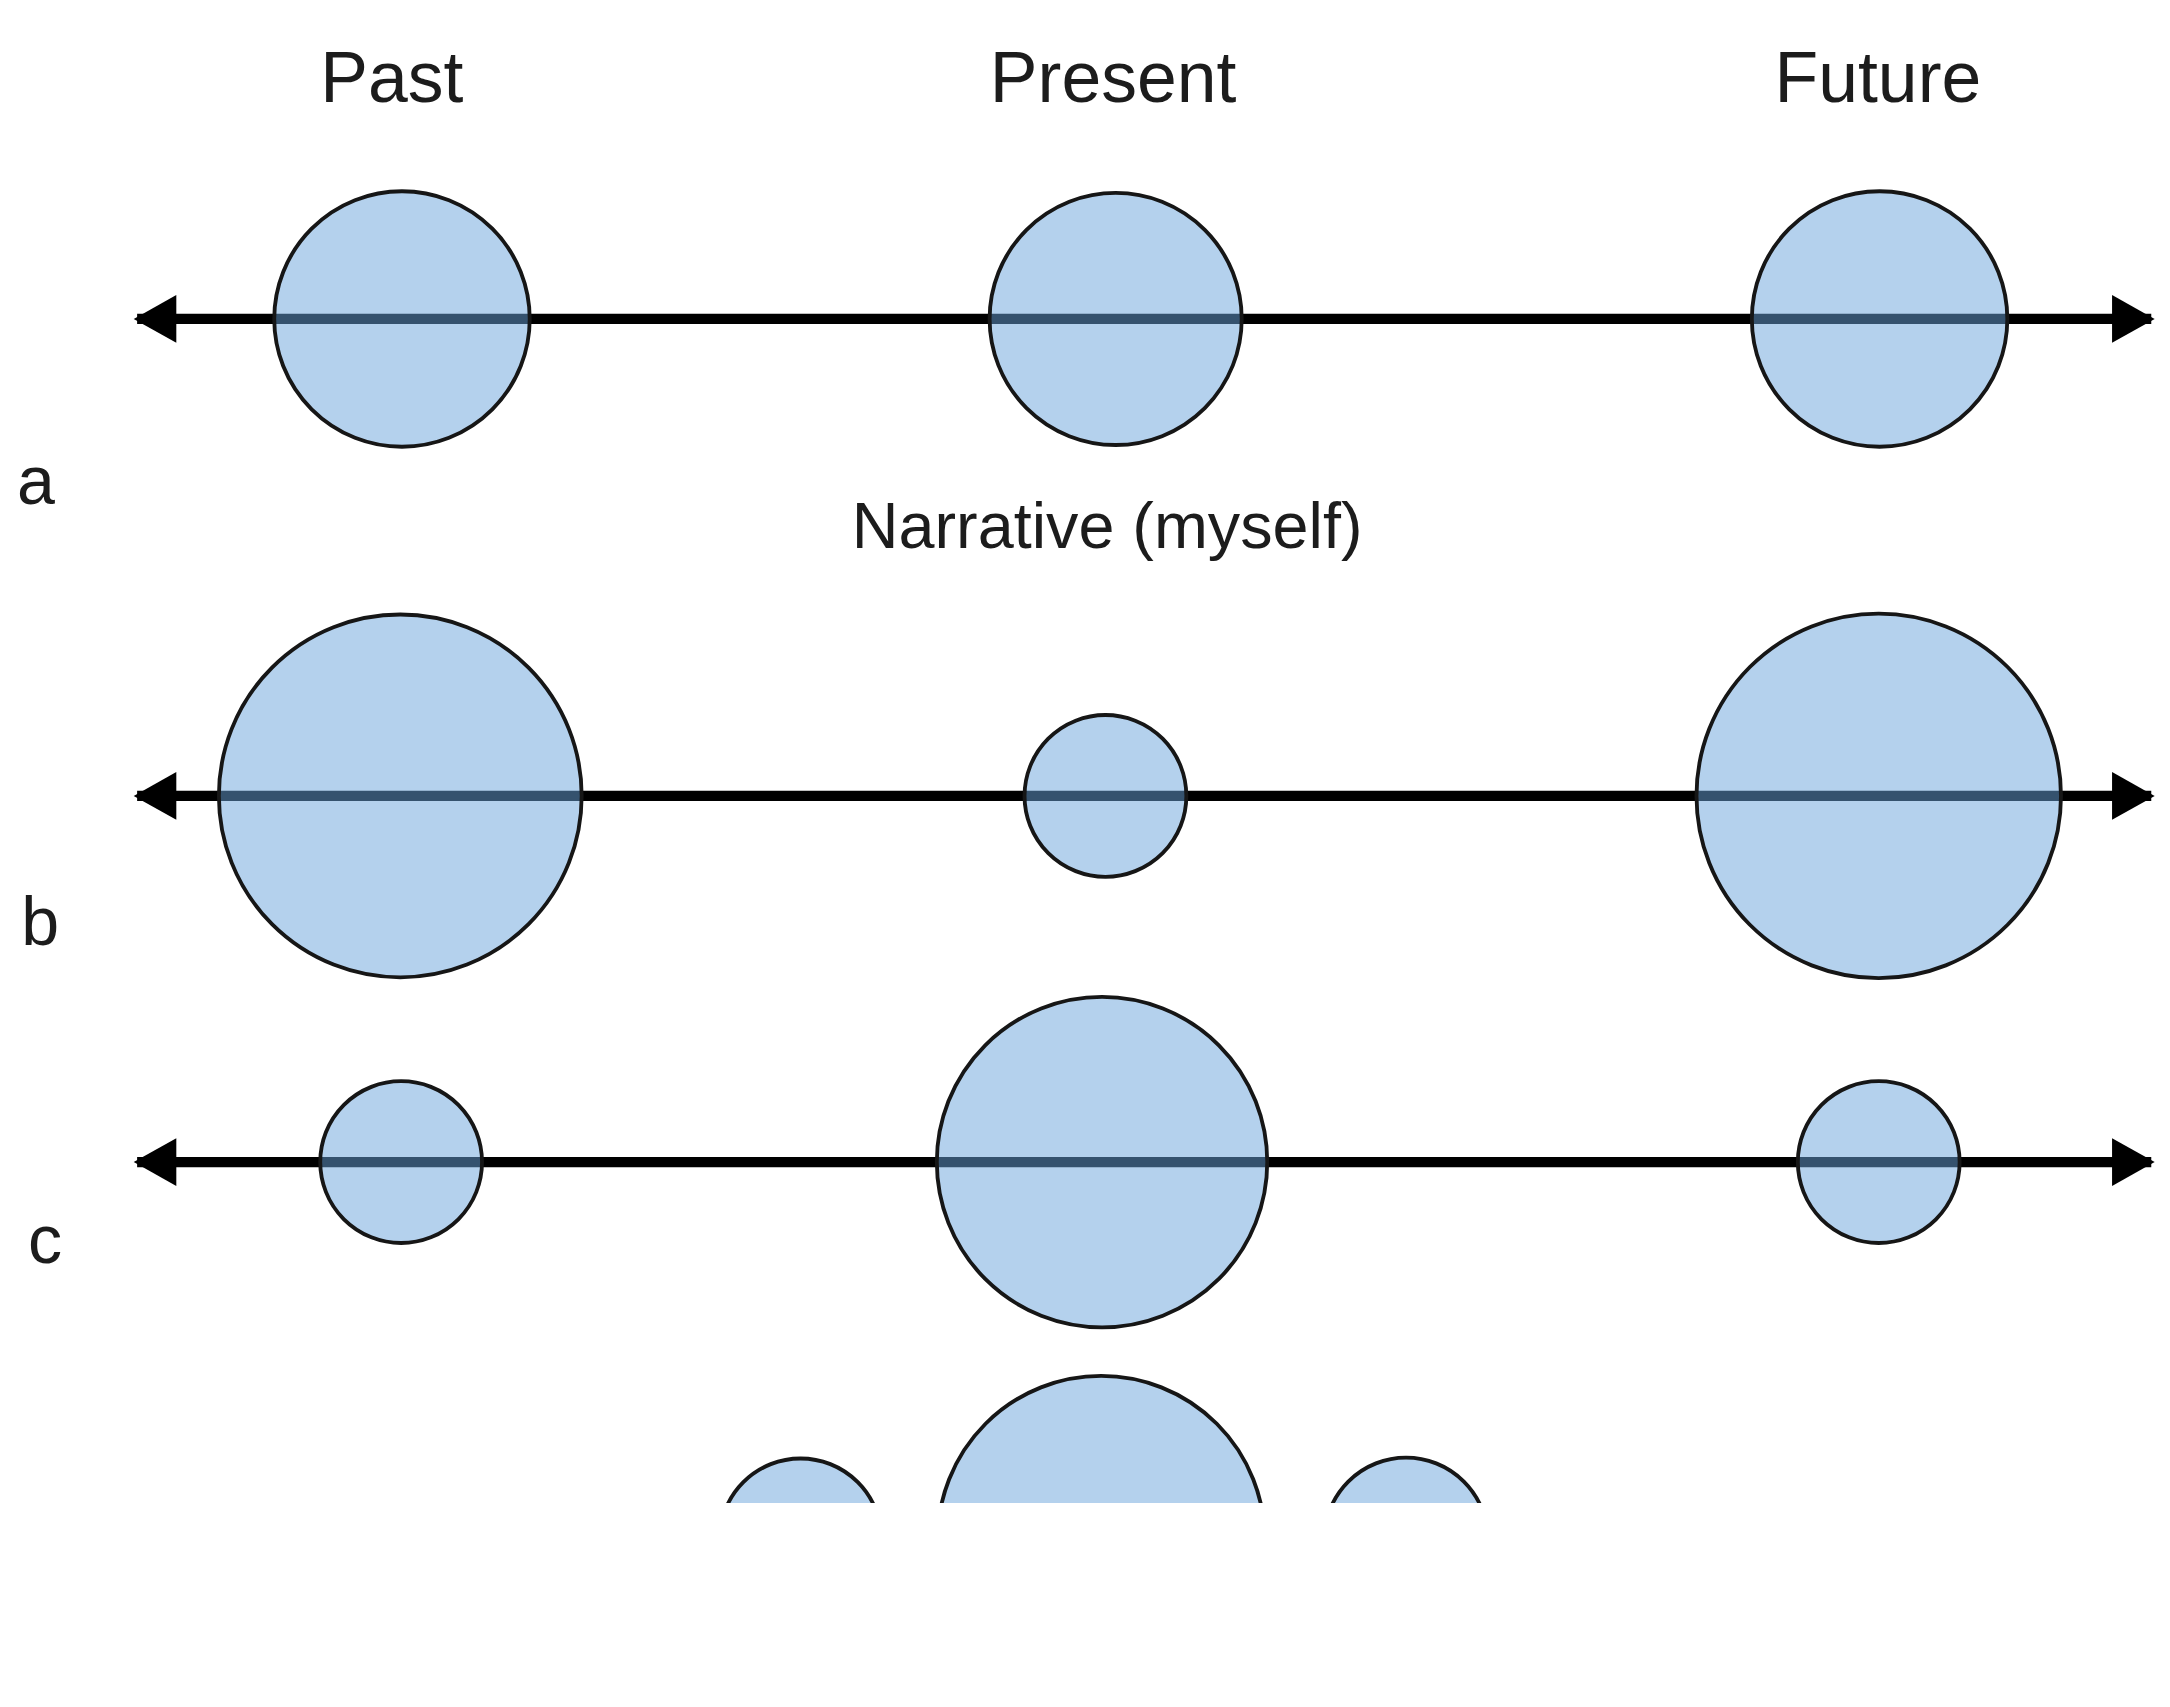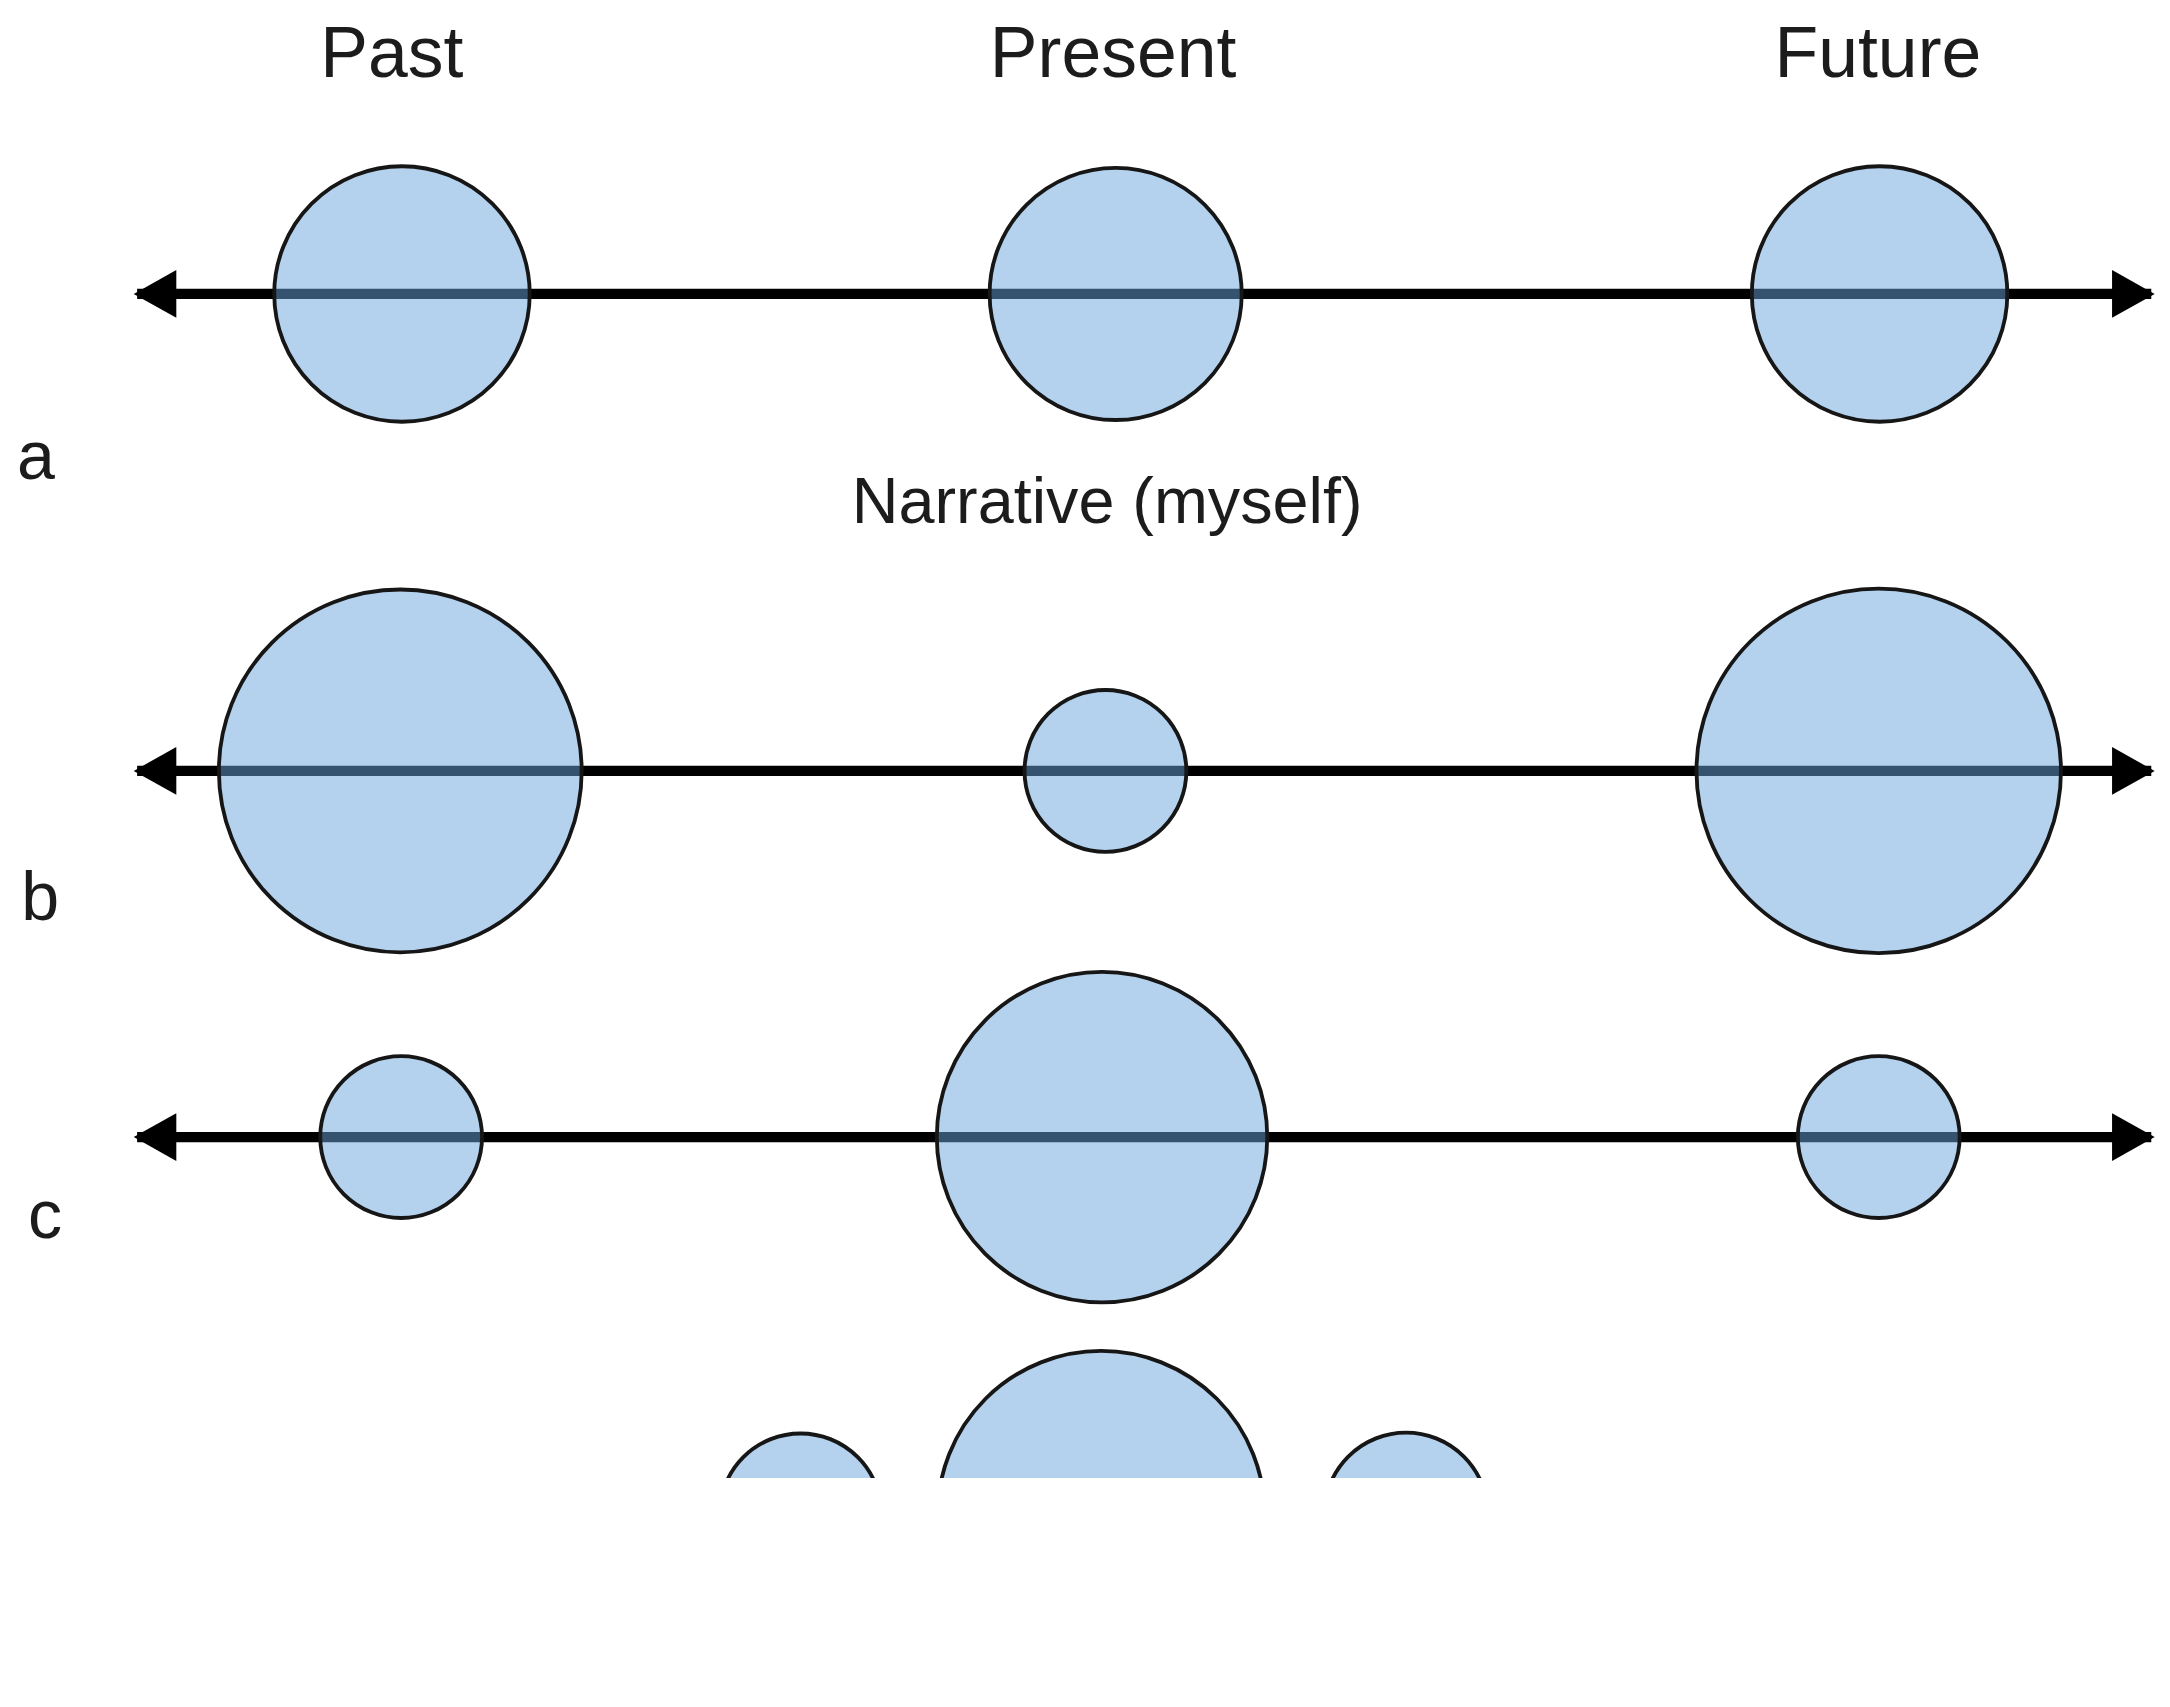--- a/index.html
+++ b/index.html
@@ -6,20 +6,21 @@
     margin: 0;
     padding: 0;
     background: #ffffff;
   }
   .stage {
     position: relative;
     width: 2170px;
     height: 1478px;
     background: #ffffff;
     overflow: hidden;
+    margin-top: 25px;
   }
   svg { display: block; }
   text {
     font-family: "Liberation Sans", sans-serif;
     fill: #1c1c1c;
   }
   .header-label {
     font-size: 84px;
     text-anchor: middle;
   }

